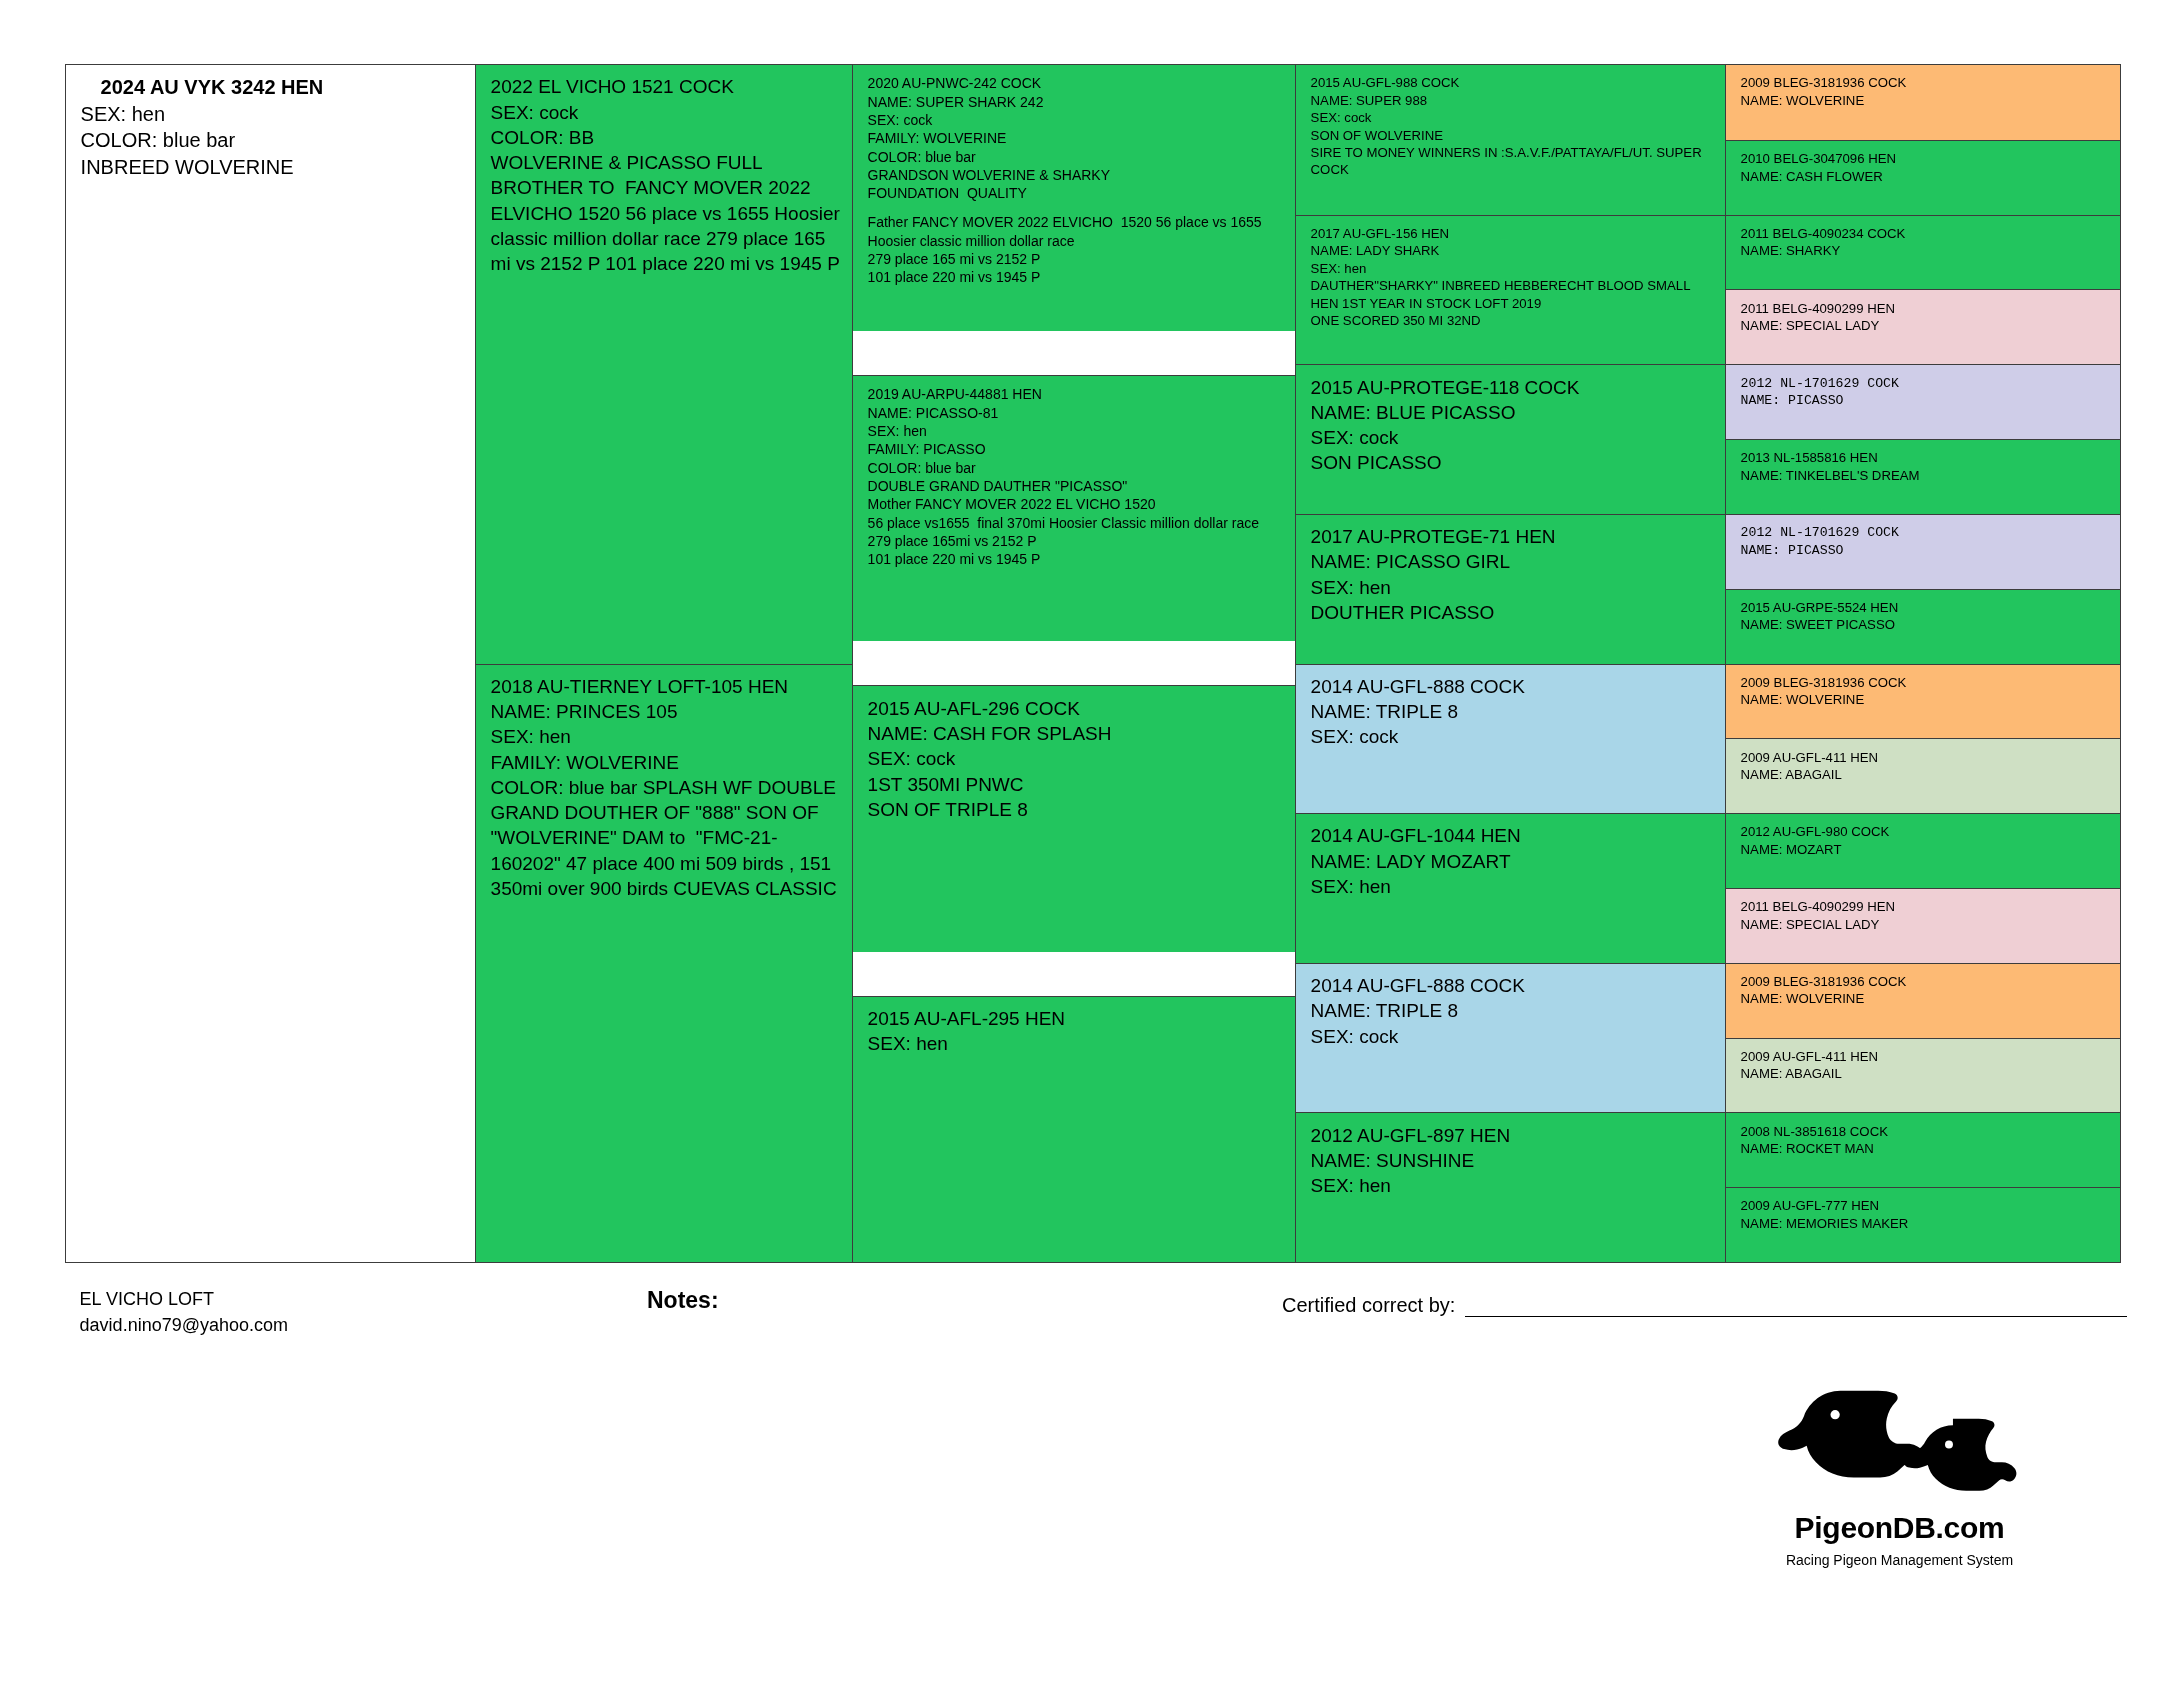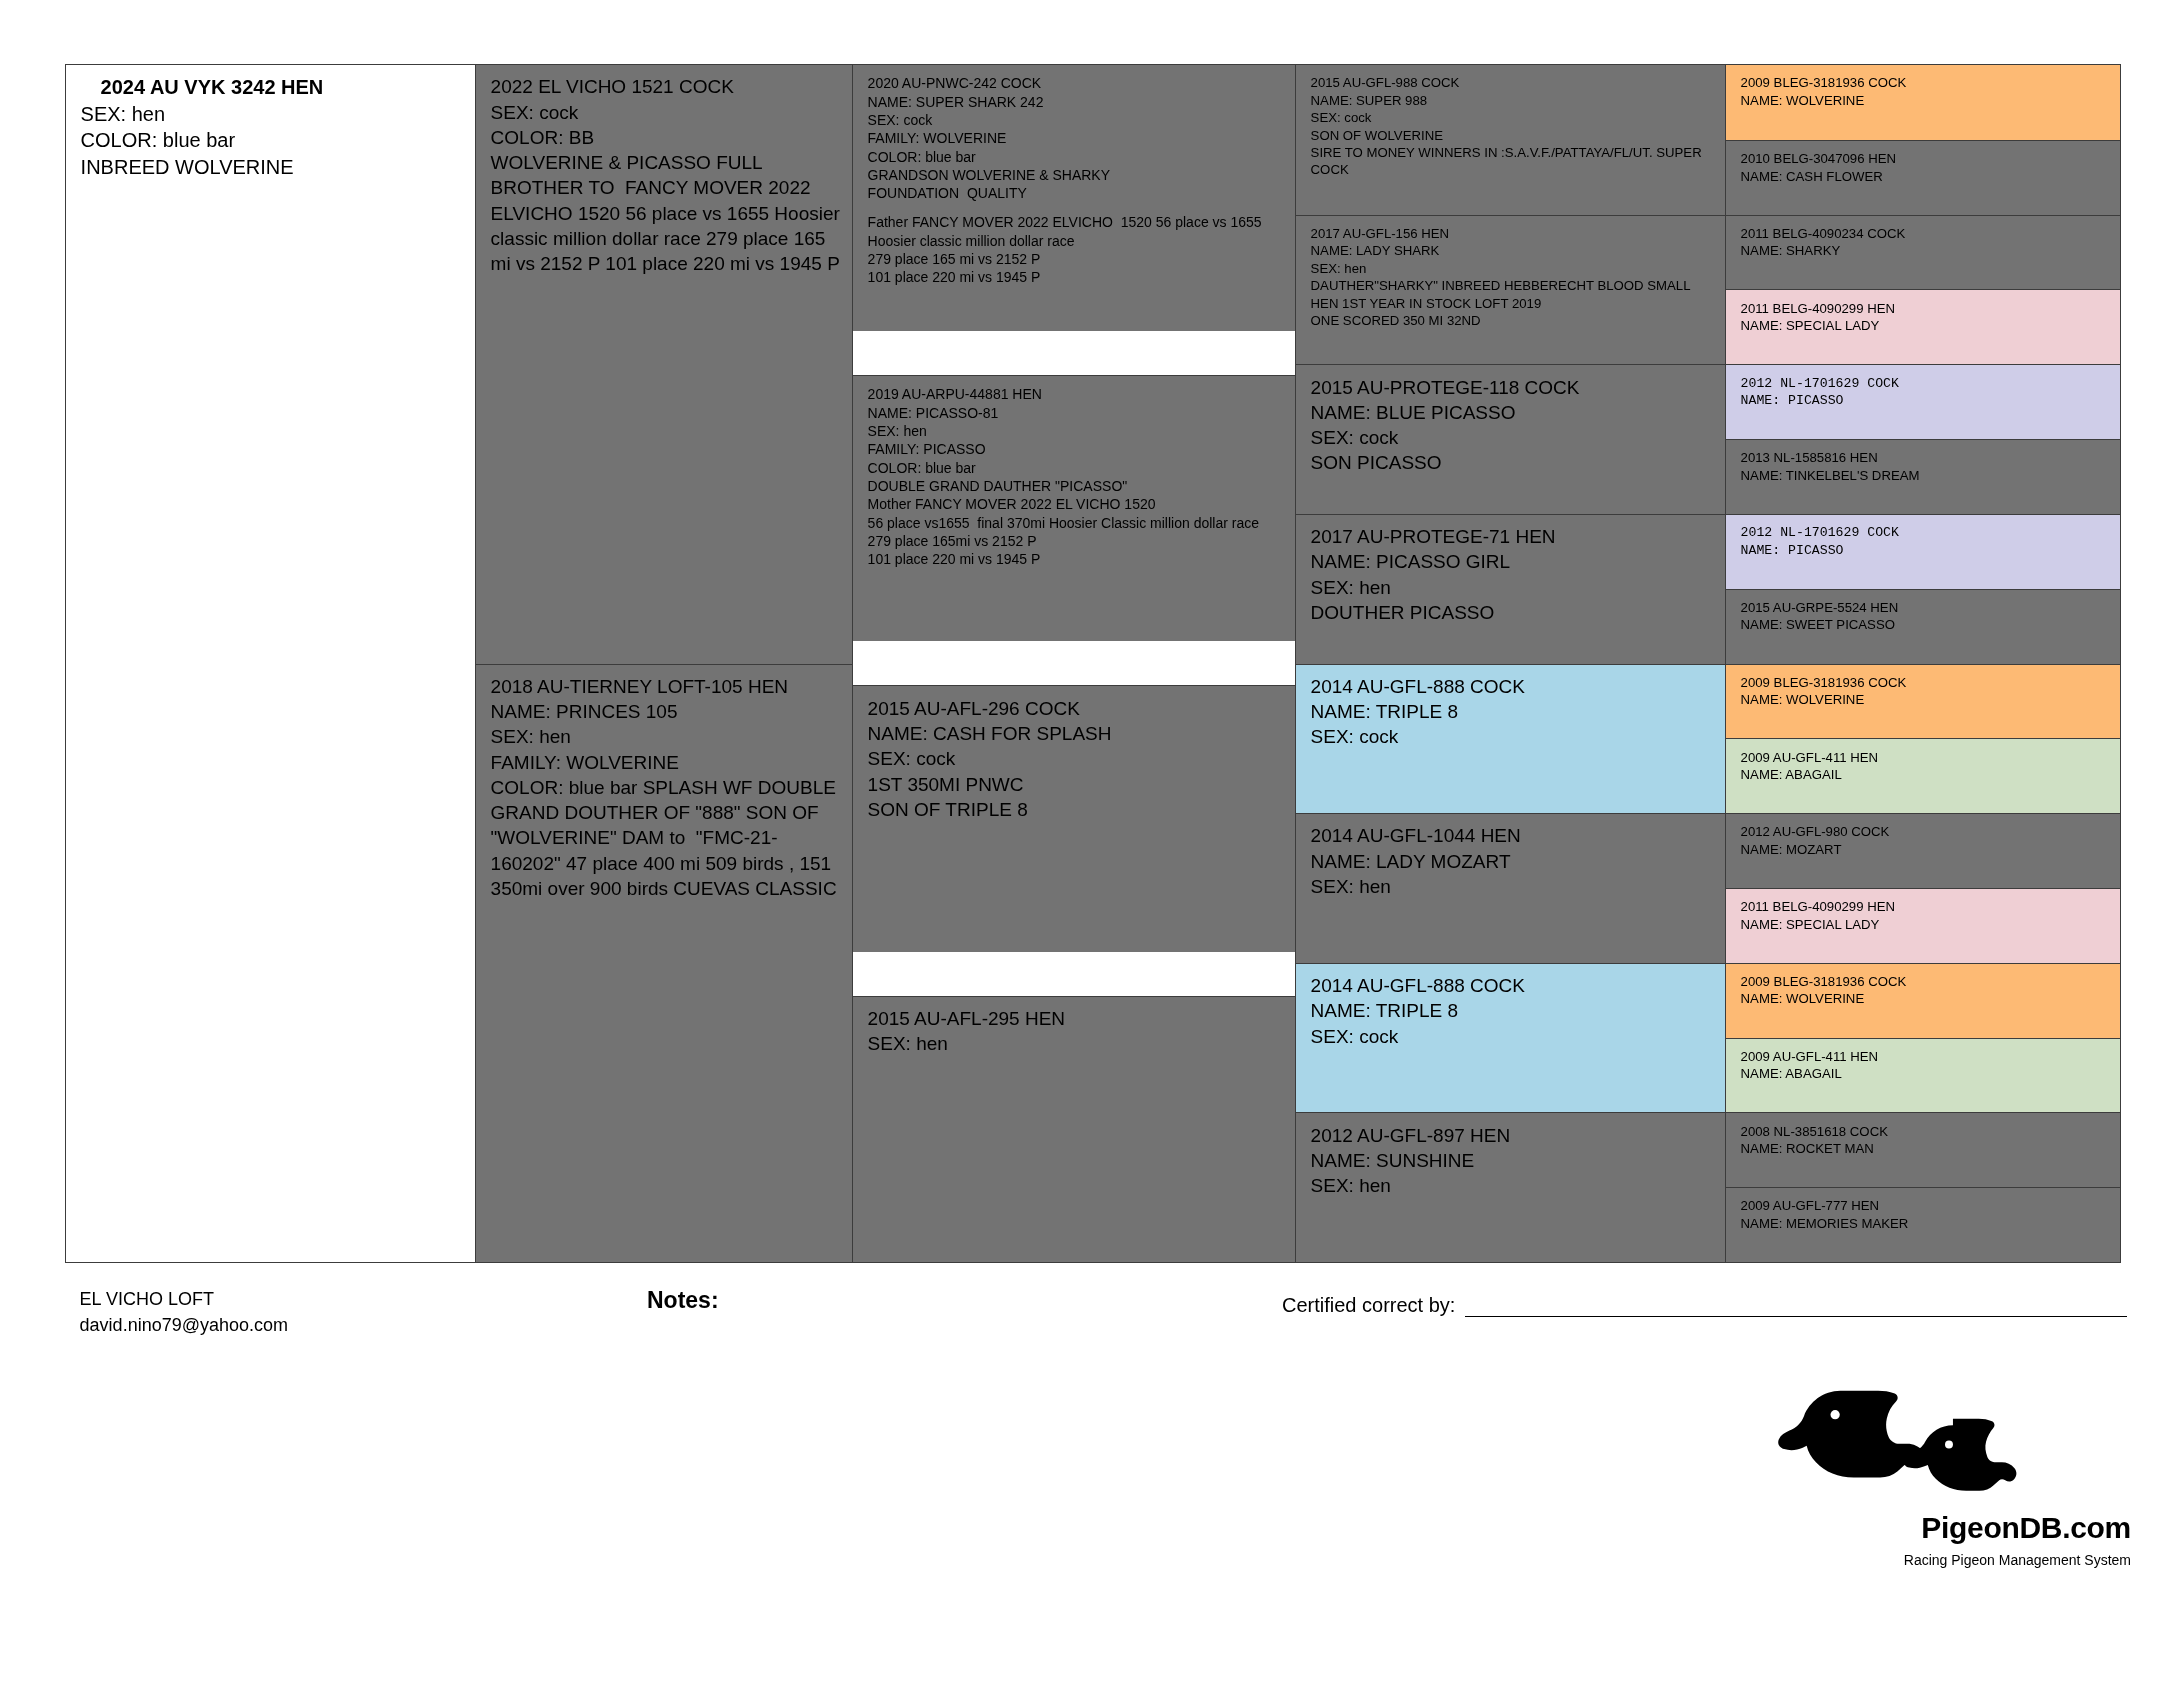--- a/index.html
+++ b/index.html
@@ -59,21 +59,21 @@
   .bold { font-weight: bold; margin-left: 20px; }
 
   .line { display: block; white-space: pre-wrap; }
   .gap { display: block; height: 10.6px; }
 
   .tint-yellow { background: #fdba74; }
   .tint-pink   { background: #efcfd4; }
   .tint-purple { background: #cfcde8; font-family: Liberation Mono, monospace; }
   .tint-blue   { background: #a9d6e8; }
   .tint-green  { background: #cfe0c4; }
-  .tint-none   { background: #737373; }
+  .tint-none   { background: #22c55e; }
 
   
   .footer {
     position: absolute;
     left: 65px;
     top: 1270px;
     width: 2056px;
     height: 79px;
   }
   .loft-block {
@@ -105,21 +105,21 @@
     vertical-align: bottom;
     margin-left: 9.3px;
   }
 
   
   .brand {
     position: absolute;
     right: 52px;
     bottom: 119px;
     width: 463px;
-    text-align: right;
+    text-align: center;
   }
   .brand-logo {
     height: 139px;
     display: flex;
     align-items: flex-end;
     justify-content: center;
   }
   .brand-title {
     font-size: 30px;
     font-weight: bold;

